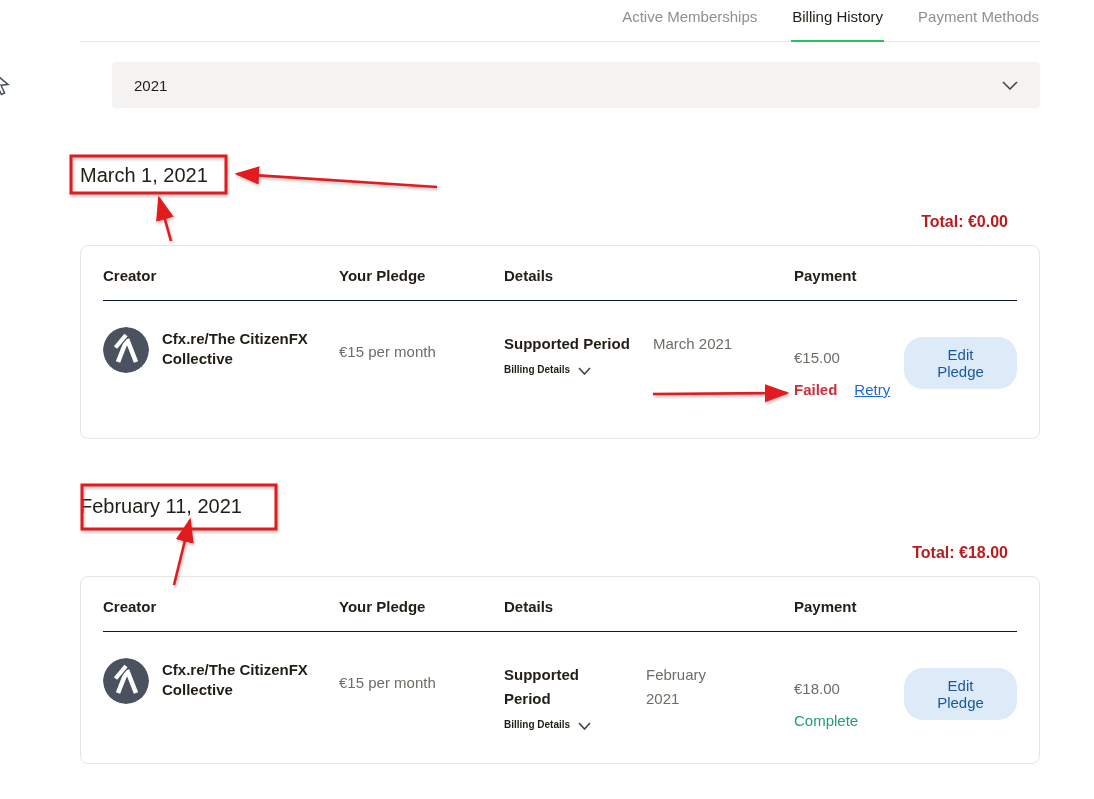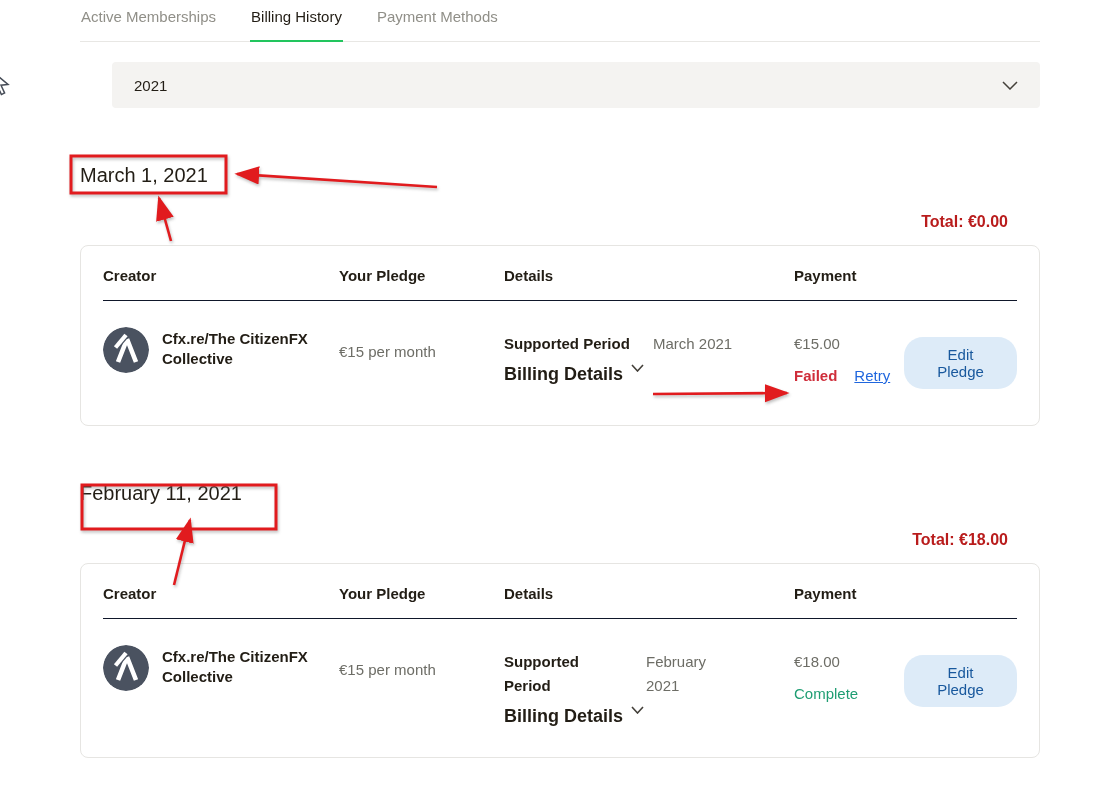--- a/index.html
+++ b/index.html
@@ -2,21 +2,21 @@
 <html><head>
 <meta charset="utf-8">
 <style>
   * { margin:0; padding:0; box-sizing:border-box; }
   html,body { width:1094px; height:799px; background:#ffffff; overflow:hidden;
               font-family:"Liberation Sans", sans-serif; color:#26211a; position:relative; }
 
   .page { position:absolute; left:80px; top:0; width:960px; }
 
   
-  .tabbar { display:flex; gap:33px; padding-top:6px; border-bottom:1px solid #e8e7e4; }
+  .tabbar { display:flex; gap:33px; padding-top:6px; border-bottom:1px solid #e8e7e4;justify-content:flex-end; }
   .tab { font-size:15px; color:#908f88; padding:2px 1px 15px 1px; cursor:pointer; }
   .tab.active { color:#221d15; font-weight:400; border-bottom:2px solid #22c55e; margin-bottom:-1px; }
 
   
   .year-select { margin-top:20px; height:46px; background:#f4f3f1; border-radius:4px;
                  display:flex; align-items:center; padding:0 22px; font-size:15px; color:#221d15;
                  justify-content:space-between; cursor:pointer;margin-left:32px; }
   .chev { color:#44403a; display:inline-flex; }
 
   
@@ -36,23 +36,23 @@
   .creator-name { font-size:15px; font-weight:700; line-height:20px; max-width:172px; margin-top:2px; color:#221d15; cursor:pointer; }
 
   .pledge-cell { font-size:15px; color:#6d6d66; margin-top:13px; line-height:24px; }
 
   .details-cell { margin-top:5px; }
   .details-line { display:flex; font-size:15px; line-height:24px; }
   .dl-label { flex:0 0 149px; font-weight:700; color:#221d15; padding-right:8px; }
   .dl-value { color:#6d6d66; }
   .card-2 .dl-label { flex-basis:142px; padding-right:48px; }
   .card-2 .dl-value { max-width:78px; }
-  .billing-toggle { margin-top:8px; font-size:18px; font-weight:700; color:#221d15; display:flex; align-items:flex-start; gap:8px; cursor:pointer; }
-
-  .payment-cell { margin-top:5px; font-size:15px; line-height:24px; }
+  .billing-toggle { margin-top:8px; font-size:10px; font-weight:700; color:#221d15; display:flex; align-items:flex-end; gap:8px; cursor:pointer; }
+
+  .payment-cell { margin-top:19px; font-size:15px; line-height:24px; }
   .pay-amount { color:#6d6d66; }
   .pay-status-line { margin-top:8px; display:flex; gap:17px; align-items:baseline; }
   .status-failed { color:#cf2d3a; font-weight:700; }
   .status-complete { color:#1f9e73; margin-top:8px; }
   .retry-link { color:#1f66de; text-decoration:underline; cursor:pointer; }
 
   .button-cell { justify-self:end; margin-top:10px;border-radius:13px; }
   .edit-pledge-btn { background:#ddebf8; color:#18589d; border:none; border-radius:19px;
                      padding:9px 19px; font-size:15px; font-family:"Liberation Sans", sans-serif; cursor:pointer; }
 

